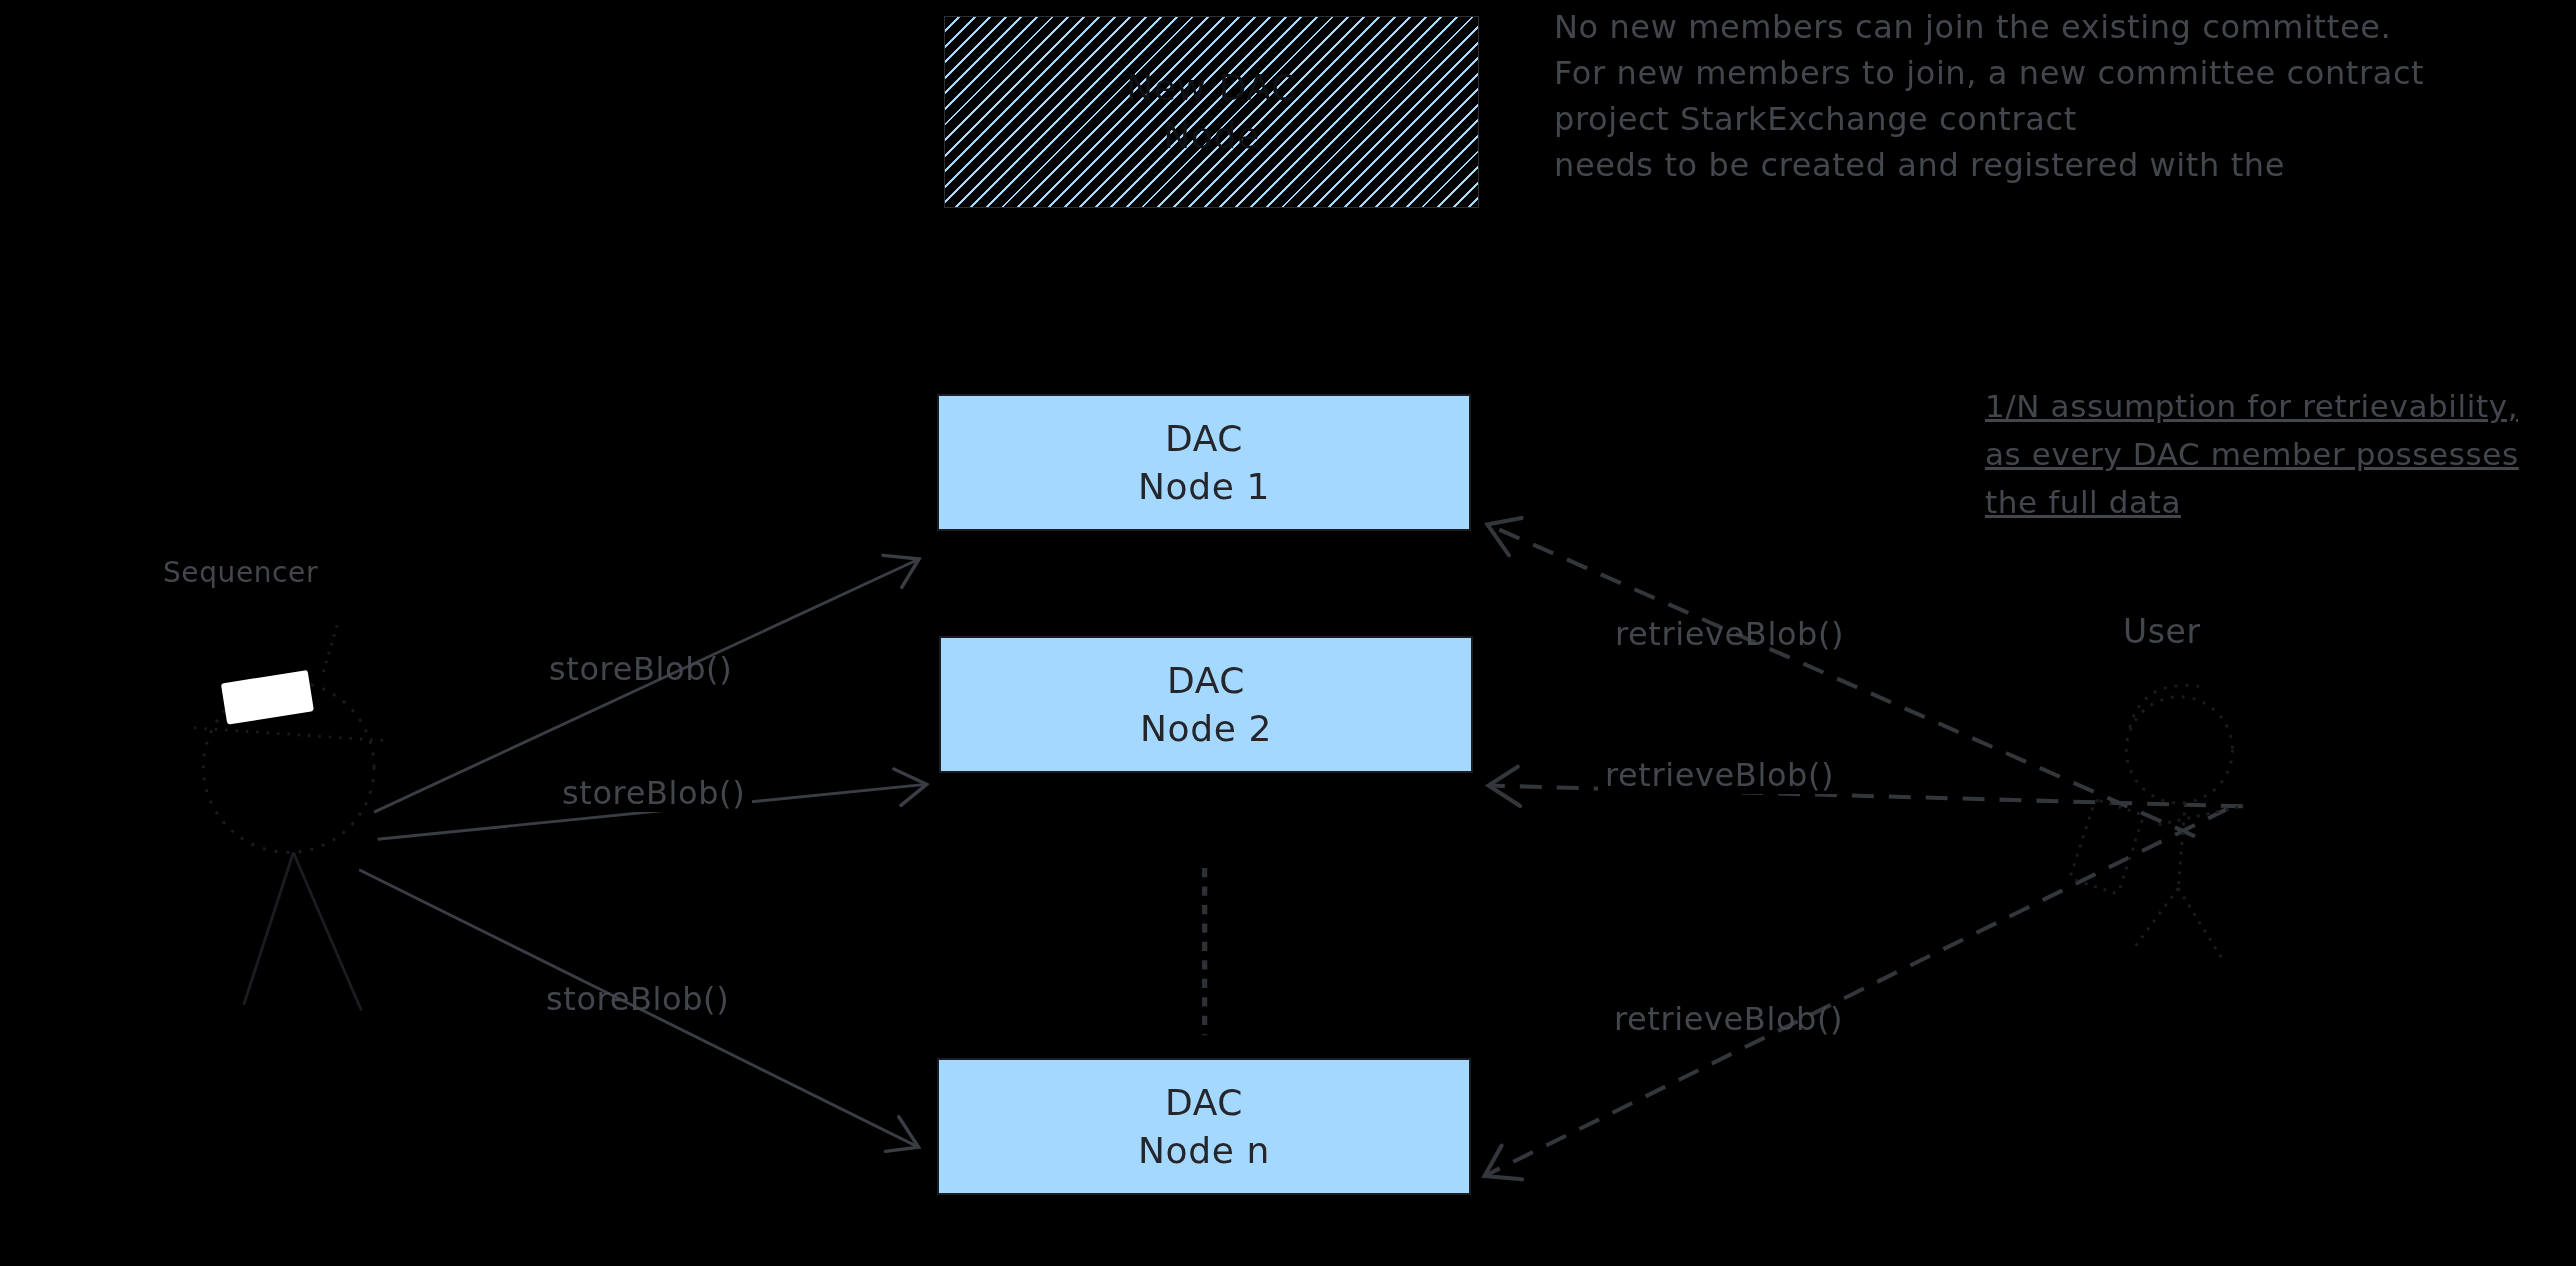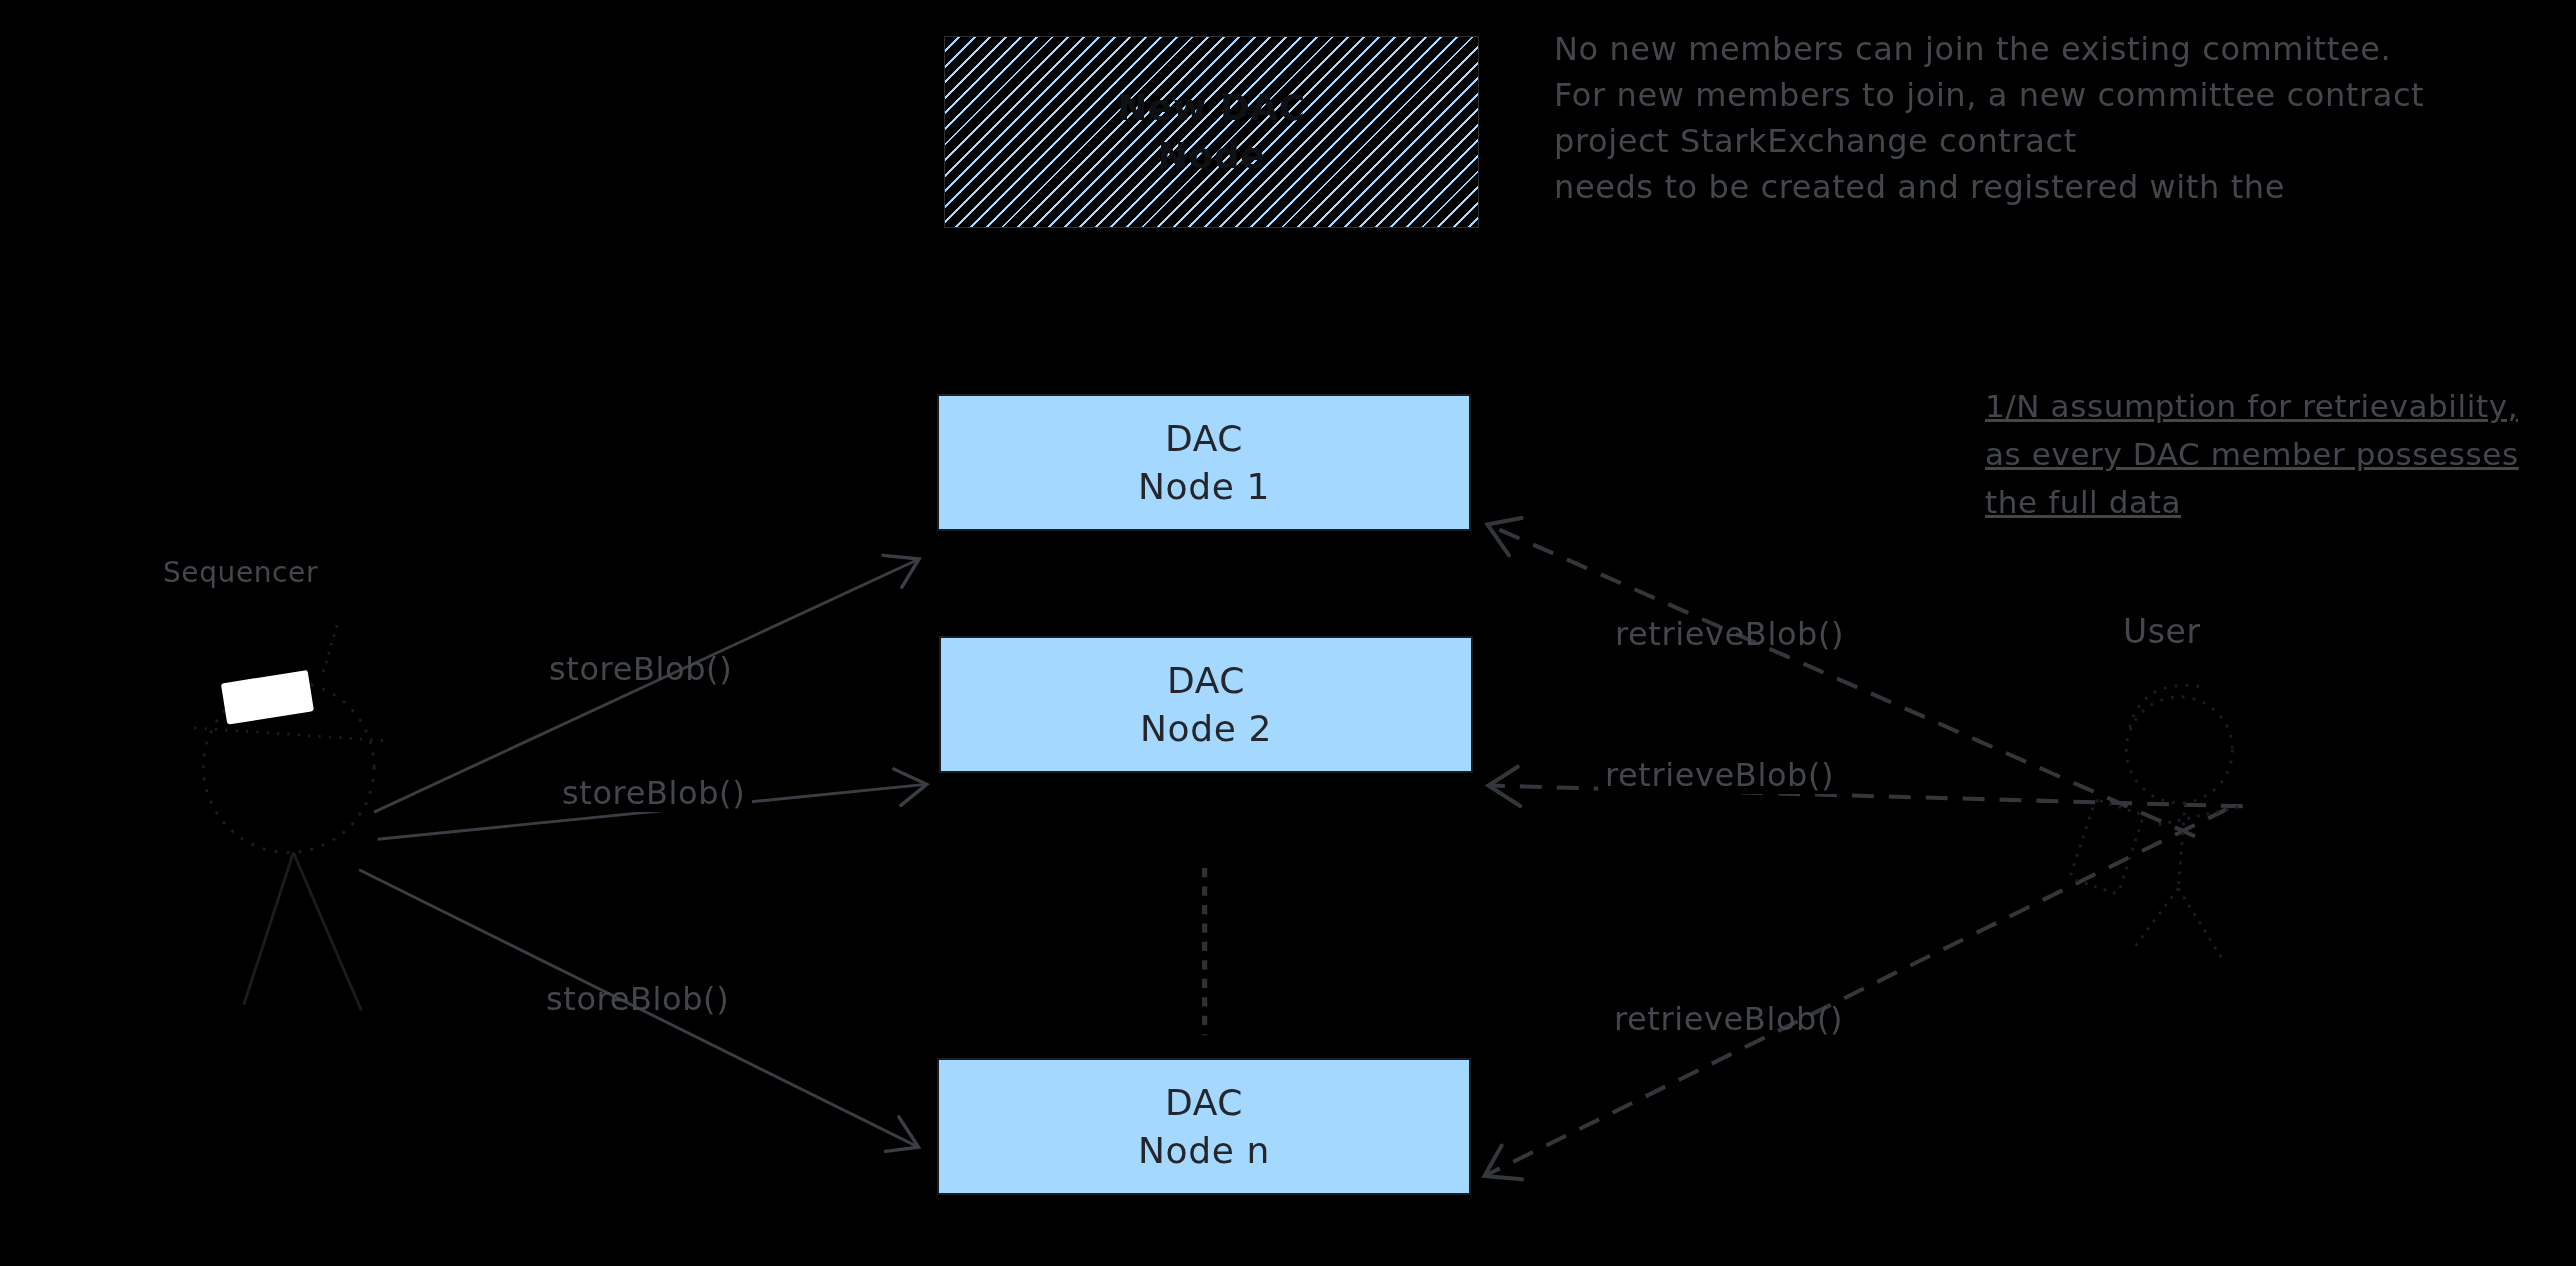--- a/index.html
+++ b/index.html
@@ -41,22 +41,21 @@
     color: #24262b;
     letter-spacing: 0.6px;
   }
   .node.hatched {
     background-color: #000000;
     background-image: repeating-linear-gradient(135deg,
       rgba(0,0,0,0) 0px, rgba(0,0,0,0) 9px,
       #a5d8ff 9px, #a5d8ff 11px);
     border: 1.7px solid #2e3034;
     color: #0e1013;
-    font-weight: bold;
-    margin-top: 20px;
+    font-weight: normal;
   }
   .node-line { white-space: nowrap; }
   
   .note {
     position: absolute;
     color: #43474d;
     font-size: 32px;
     letter-spacing: 0.6px;
     white-space: nowrap;
   }
@@ -142,21 +141,21 @@
   <div class="lbl" style="left:2123px; top:612px; font-size:33px;">User</div>
 
   <div class="lbl" style="left:549px; top:650px;">storeBlob()</div>
   <div class="lbl online" style="left:555px; top:774px;">storeBlob()</div>
   <div class="lbl" style="left:546px; top:980px;">storeBlob()</div>
 
   <div class="lbl" style="left:1615px; top:615px;">retrieveBlob()</div>
   <div class="lbl online" style="left:1598px; top:756px;">retrieveBlob()</div>
   <div class="lbl" style="left:1614px; top:1000px;">retrieveBlob()</div>
 
-  <div class="note" style="left:1554px; top:26px; line-height:46px;">
+  <div class="note" style="left:1554px; top:4px; line-height:46px;">
     <div class="nl">No new members can join the existing committee.</div>
     <div class="nl">For new members to join, a new committee contract</div>
     <div class="nl">project StarkExchange contract</div>
     <div class="nl">needs to be created and registered with the</div>
   </div>
 
   <div class="note" style="left:1985px; top:382px; line-height:48px; font-size:31px;text-decoration:underline;">
     <div class="nl">1/N assumption for retrievability,</div>
     <div class="nl">as every DAC member possesses</div>
     <div class="nl">the full data</div>

